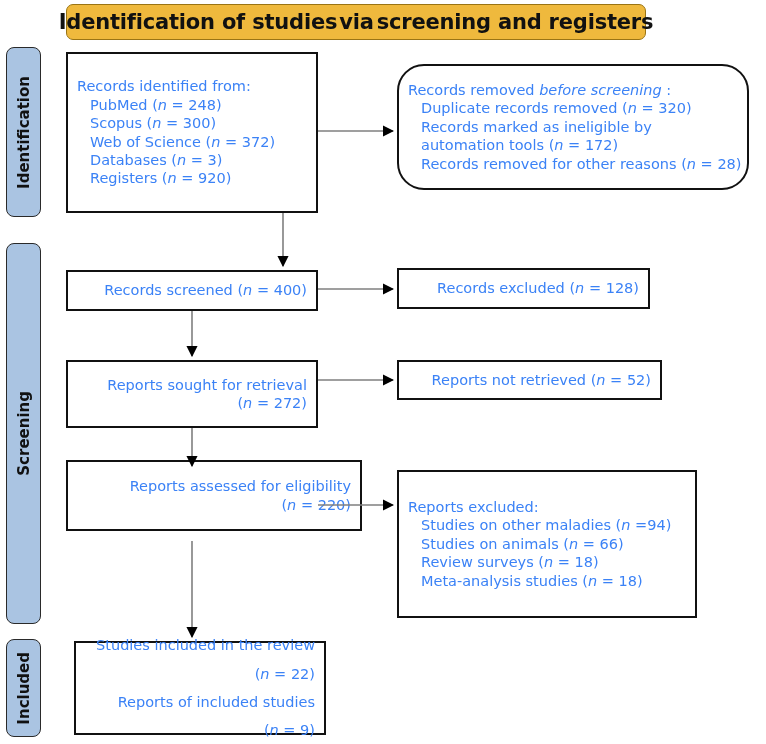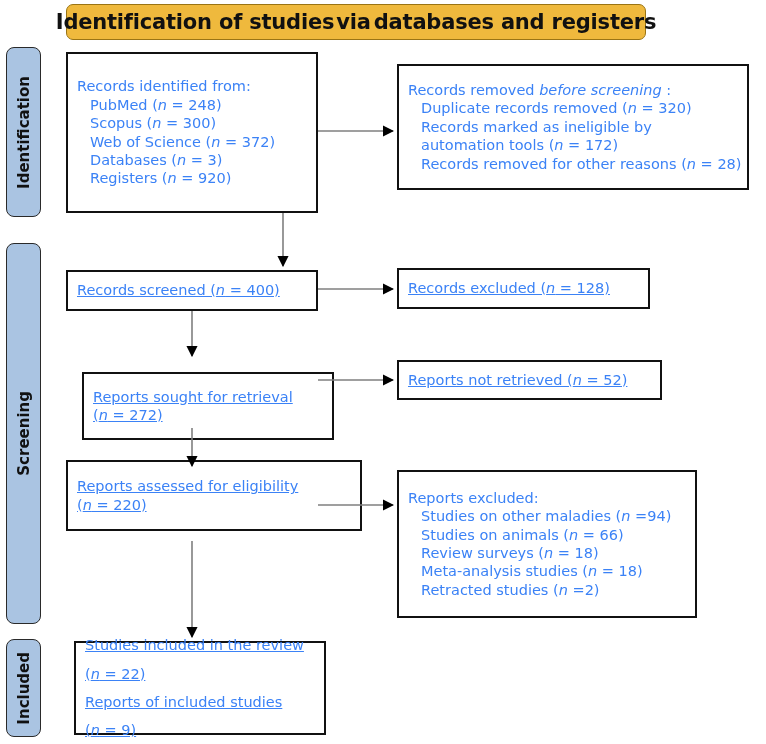--- a/index.html
+++ b/index.html
@@ -78,30 +78,30 @@
     font-size: 14.5px;
     line-height: 1.27;
     color: #3b82f6;
     padding: 6px 9px;
     display: flex;
     flex-direction: column;
     justify-content: center;
   }
   .fbox .ln { white-space: nowrap; }
   .fbox .wrapln { white-space: normal; }
-  .fbox.center { text-align: left; text-decoration: underline; }
+  .fbox.center { text-align: right; }
   .fbox .ind { padding-left: 13px; }
   .it { font-style: italic; }
 
   
   #box-records-identified { left: 66px;  top: 52px;  width: 252px; height: 161px; }
-  #box-records-removed    { left: 397px; top: 64px;  width: 352px; height: 126px; }
+  #box-records-removed    { left: 397px; top: 64px;  width: 352px; height: 126px; border-radius: 27px; }
   #box-records-screened   { left: 66px;  top: 270px; width: 252px; height: 41px;  }
   #box-records-excluded   { left: 397px; top: 268px; width: 253px; height: 41px;  }
-  #box-reports-sought     { left: 66px;  top: 372px; width: 252px; height: 68px; margin-left: 16px;  }
+  #box-reports-sought     { left: 66px;  top: 360px; width: 252px; height: 68px;  }
   #box-reports-notretr    { left: 397px; top: 360px; width: 265px; height: 40px;  }
   #box-reports-assessed   { left: 66px;  top: 460px; width: 296px; height: 71px;  }
   #box-reports-excluded   { left: 397px; top: 470px; width: 300px; height: 148px; }
   #box-studies-included   { left: 74px;  top: 641px; width: 252px; height: 94px; gap: 10px;  }
 
   
   #connectors {
     position: absolute;
     left: 0;
     top: 0;
@@ -111,21 +111,21 @@
   }
 </style>
 </head>
 <body>
 
 <div id="diagram">
 
   <div class="header-banner">
     <span>Identification of studies </span>
       <span class="ital">via</span>
-      <span> databases and registers</span>
+      <span> screening and registers</span>
   </div>
 
   <div class="stage-label" id="stage-identification">
     <span>Identification</span>
   </div>
   <div class="stage-label" id="stage-screening">
     <span>Screening</span>
   </div>
   <div class="stage-label" id="stage-included">
     <span>Included</span>
@@ -168,21 +168,20 @@
     <div class="ln">Reports assessed for eligibility</div>
     <div class="ln">(<i>n</i> = 220)</div>
   </div>
 
   <div class="fbox" id="box-reports-excluded">
     <div class="ln">Reports excluded:</div>
     <div class="ln ind">Studies on other maladies (<i>n</i> =94)</div>
     <div class="ln ind">Studies on animals (<i>n</i> = 66)</div>
     <div class="ln ind">Review surveys (<i>n</i> = 18)</div>
     <div class="ln ind">Meta-analysis studies (<i>n</i> = 18)</div>
-    <div class="ln ind">Retracted studies (<i>n</i> =2)</div>
   </div>
 
   <div class="fbox center" id="box-studies-included">
     <div class="ln">Studies included in the review</div>
     <div class="ln">(<i>n</i> = 22)</div>
     <div class="ln">Reports of included studies</div>
     <div class="ln">(<i>n</i> = 9)</div>
   </div>
 
   <svg id="connectors" viewBox="0 0 766 744" xmlns="http://www.w3.org/2000/svg">

